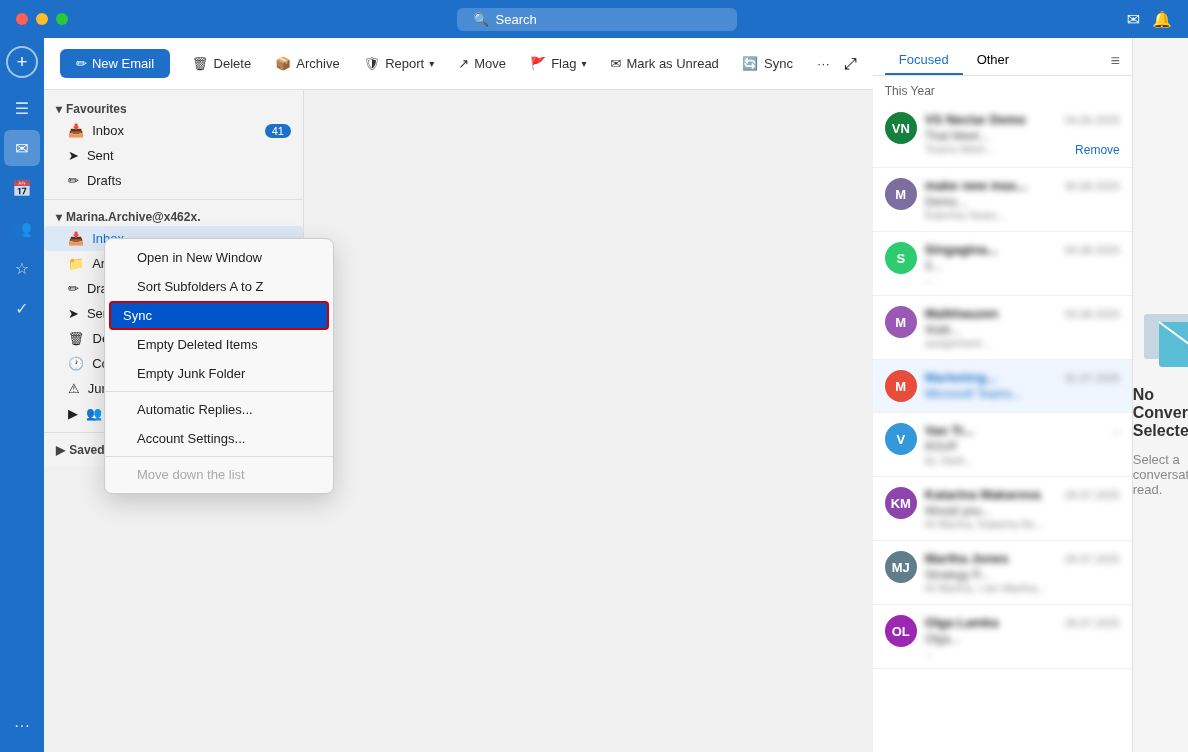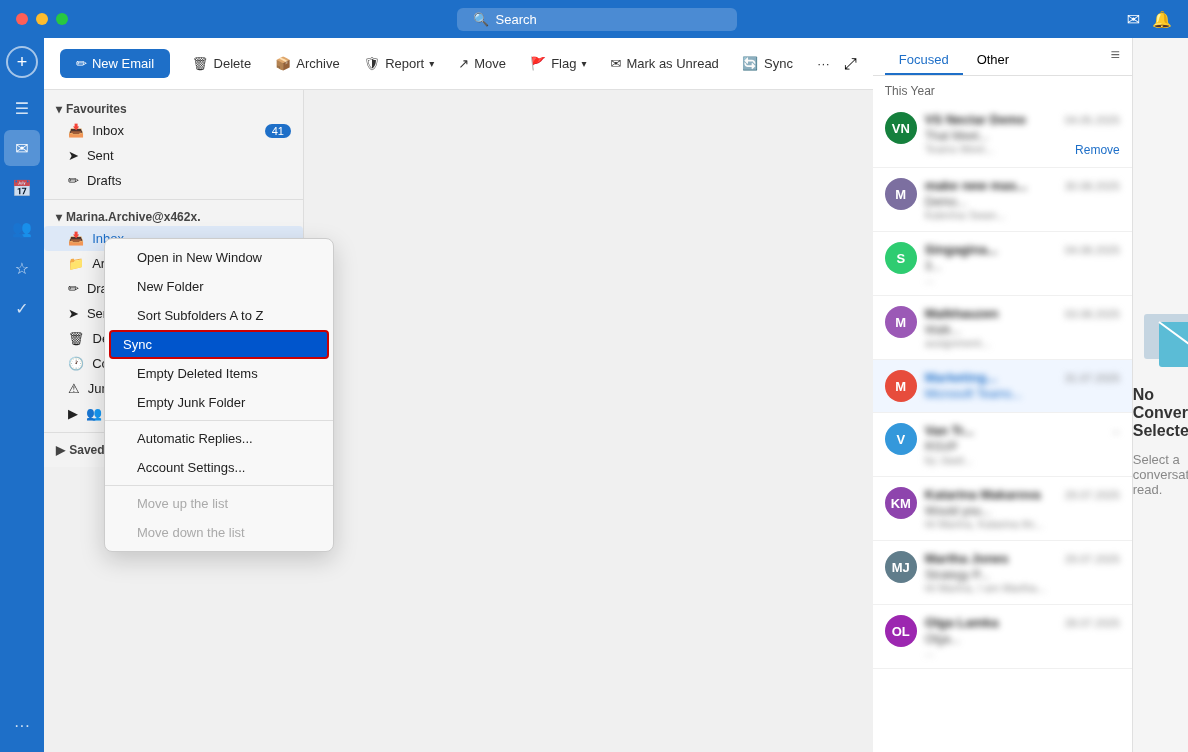--- a/index.html
+++ b/index.html
@@ -215,20 +215,21 @@
       width: 260px;
       background: white;
       border-right: 1px solid #e0e0e0;
       display: flex;
       flex-direction: column;
       flex-shrink: 0;
       overflow: hidden;
     }
     .email-tabs {
       display: flex;
+      align-items: center;
       padding: 8px 12px 0;
       border-bottom: 1px solid #e0e0e0;
       gap: 0;
     }
     .email-tab {
       padding: 6px 14px;
       font-size: 13px;
       cursor: pointer;
       color: #000000;
       border-bottom: 2px solid transparent;
@@ -460,30 +461,28 @@
 
       <div class="sidebar-section-title">
         <span>▶</span>
         <span>Saved Searches</span>
       </div>
     </div>
 
     <div class="context-menu-overlay">
       <div class="context-menu">
         <div class="context-menu-item">Open in New Window</div>
-        <div class="context-menu-item">New Folder</div>
         <div class="context-menu-item">Sort Subfolders A to Z</div>
         <div class="context-menu-item active">Sync</div>
         <div class="context-menu-item">Empty Deleted Items</div>
         <div class="context-menu-item">Empty Junk Folder</div>
         <div class="context-menu-separator"></div>
         <div class="context-menu-item">Automatic Replies...</div>
         <div class="context-menu-item">Account Settings...</div>
         <div class="context-menu-separator"></div>
-        <div class="context-menu-item disabled">Move up the list</div>
         <div class="context-menu-item disabled">Move down the list</div>
       </div>
     </div>
   </div>
 
   <div class="content-area">
 
     <div class="email-list-panel">
       <div class="email-tabs">
         <div class="email-tab active">Focused</div>

